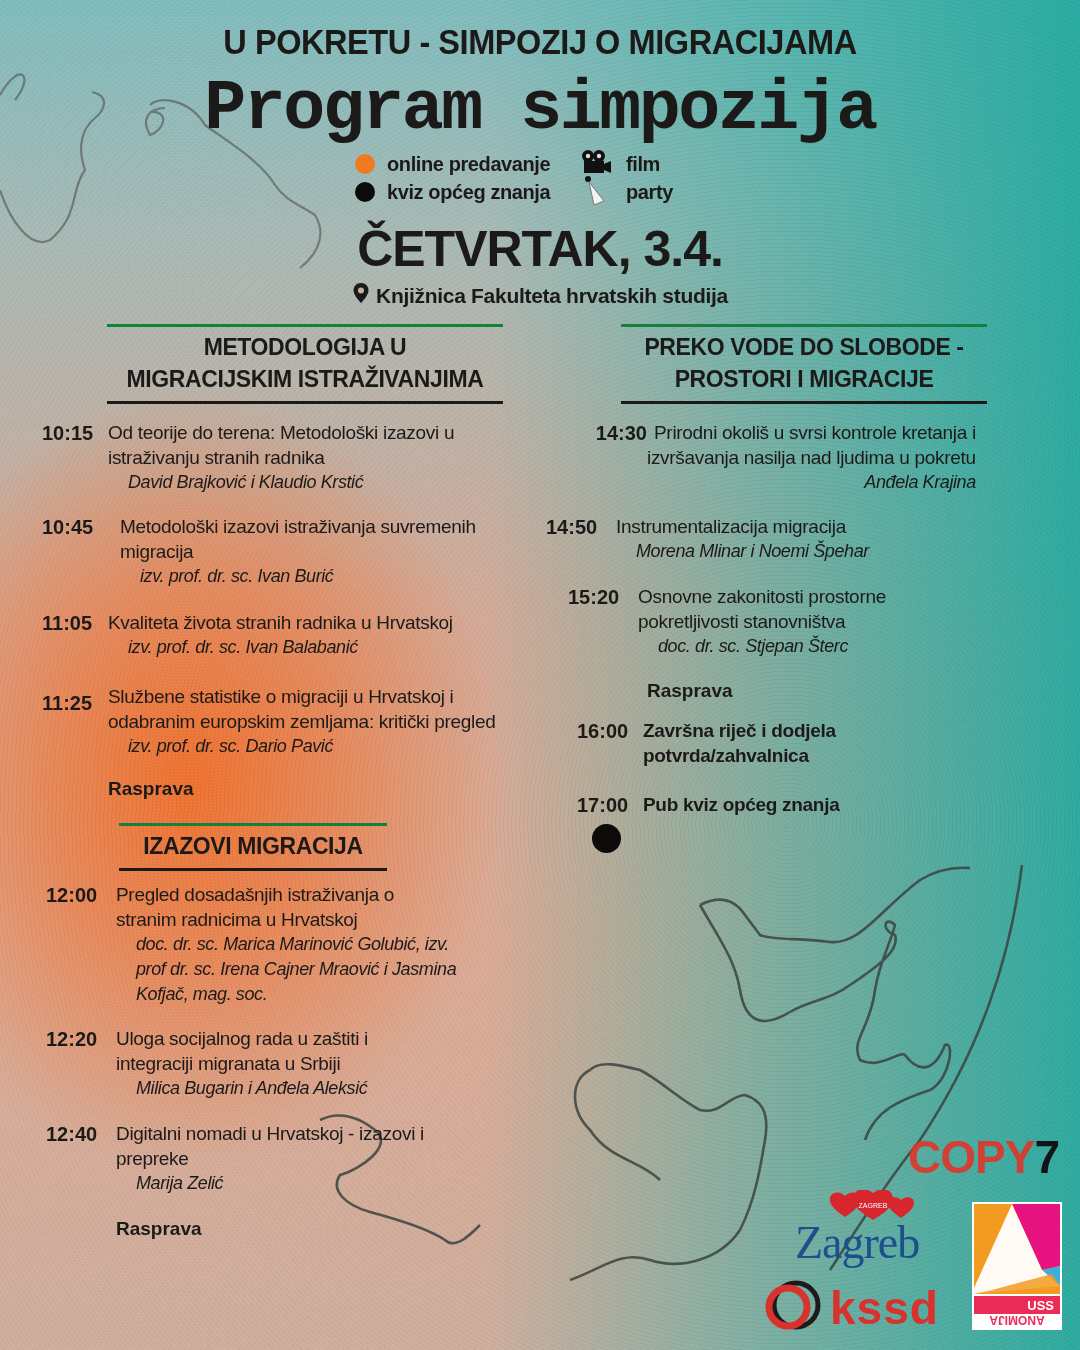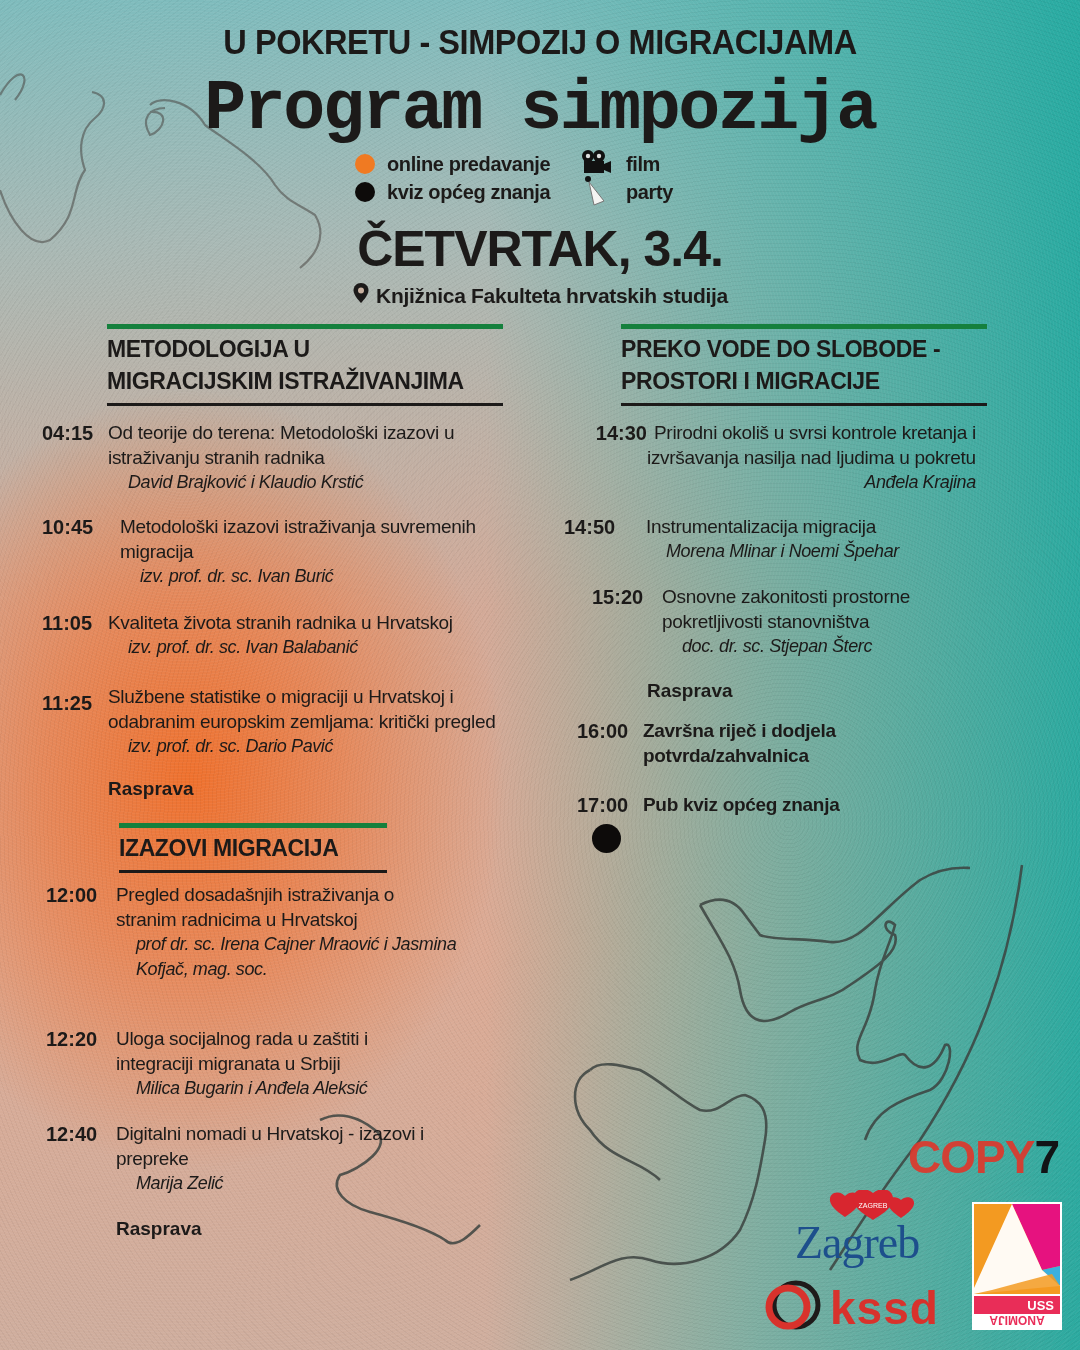--- a/index.html
+++ b/index.html
@@ -41,23 +41,23 @@
       position: absolute; top: 220px; left: 0; width: 100%;
       text-align: center; font-weight: bold; font-size: 50px; letter-spacing: -1px;
     }
     .venue {
       position: absolute; top: 282px; left: 0; width: 100%;
       text-align: center; font-weight: bold; font-size: 21px; letter-spacing: -0.3px;
       display: flex; justify-content: center; align-items: center; gap: 6px;
     }
 
     .section-head {
-      position: absolute; font-weight: bold; font-size: 23px;
+      position: absolute; text-align: center; font-weight: bold; font-size: 23px;
       line-height: 32px; letter-spacing: -0.4px;
-      border-top: 5px solid #15803d; border-bottom: 3px solid #1c1a19;
+      border-top: 3px solid #15803d; border-bottom: 3px solid #1c1a19;
       padding: 4px 0 6px;
     }
 
     .entry { position: absolute; display: flex; }
     .entry .time { width: 66px; font-weight: bold; font-size: 20px; padding-top: 2px; flex: none; }
     .entry .body { font-size: 19px; line-height: 25px; }
     .entry .title { letter-spacing: -0.3px; }
     .entry .speaker { font-style: italic; font-size: 18px; letter-spacing: -0.4px; margin-left: 20px; }
     .entry.bold .title { font-weight: bold; }
     .discussion { position: absolute; font-weight: bold; font-size: 19px; }
@@ -131,21 +131,21 @@
   </span>
   <span>Knjižnica Fakulteta hrvatskih studija</span>
 </div>
 
 <div class="section-head" style="left:107px; top:324px; width:396px;">
   <div>METODOLOGIJA U</div>
   <div>MIGRACIJSKIM ISTRAŽIVANJIMA</div>
 </div>
 
 <div class="entry" style="left:42px; top:420px;">
-  <div class="time">04:15</div>
+  <div class="time">10:15</div>
   <div class="body">
     <div class="title">Od teorije do terena: Metodološki izazovi u</div>
     <div class="title">istraživanju stranih radnika</div>
     <div class="speaker">David Brajković i Klaudio Krstić</div>
   </div>
 </div>
 
 <div class="entry" style="left:42px; top:514px;gap:12px;">
   <div class="time">10:45</div>
   <div class="body">
@@ -176,20 +176,21 @@
 
 <div class="section-head" style="left:119px; top:823px; width:268px;">
   <div>IZAZOVI MIGRACIJA</div>
 </div>
 
 <div class="entry" style="left:46px; top:882px;">
   <div class="time" style="width:70px;">12:00</div>
   <div class="body">
     <div class="title">Pregled dosadašnjih istraživanja o</div>
     <div class="title">stranim radnicima u Hrvatskoj</div>
+    <div class="speaker">doc. dr. sc. Marica Marinović Golubić, izv.</div>
     <div class="speaker">prof dr. sc. Irena Cajner Mraović i Jasmina</div>
     <div class="speaker">Kofjač, mag. soc.</div>
   </div>
 </div>
 
 <div class="entry" style="left:46px; top:1026px;">
   <div class="time" style="width:70px;">12:20</div>
   <div class="body">
     <div class="title">Uloga socijalnog rada u zaštiti i</div>
     <div class="title">integraciji migranata u Srbiji</div>
@@ -215,29 +216,29 @@
 
 <div class="entry" style="left:577px; top:420px;text-align:right;">
   <div class="time" style="width:70px;">14:30</div>
   <div class="body">
     <div class="title">Prirodni okoliš u svrsi kontrole kretanja i</div>
     <div class="title">izvršavanja nasilja nad ljudima u pokretu</div>
     <div class="speaker">Anđela Krajina</div>
   </div>
 </div>
 
-<div class="entry" style="left:564px; top:514px;gap:12px;">
+<div class="entry" style="left:546px; top:514px;">
   <div class="time" style="width:70px;">14:50</div>
   <div class="body">
     <div class="title">Instrumentalizacija migracija</div>
     <div class="speaker">Morena Mlinar i Noemi Špehar</div>
   </div>
 </div>
 
-<div class="entry" style="left:592px; top:584px;">
+<div class="entry" style="left:568px; top:584px;">
   <div class="time" style="width:70px;">15:20</div>
   <div class="body">
     <div class="title">Osnovne zakonitosti prostorne</div>
     <div class="title">pokretljivosti stanovništva</div>
     <div class="speaker">doc. dr. sc. Stjepan Šterc</div>
   </div>
 </div>
 
 <div class="discussion" style="left:647px; top:680px;">Rasprava</div>
 

